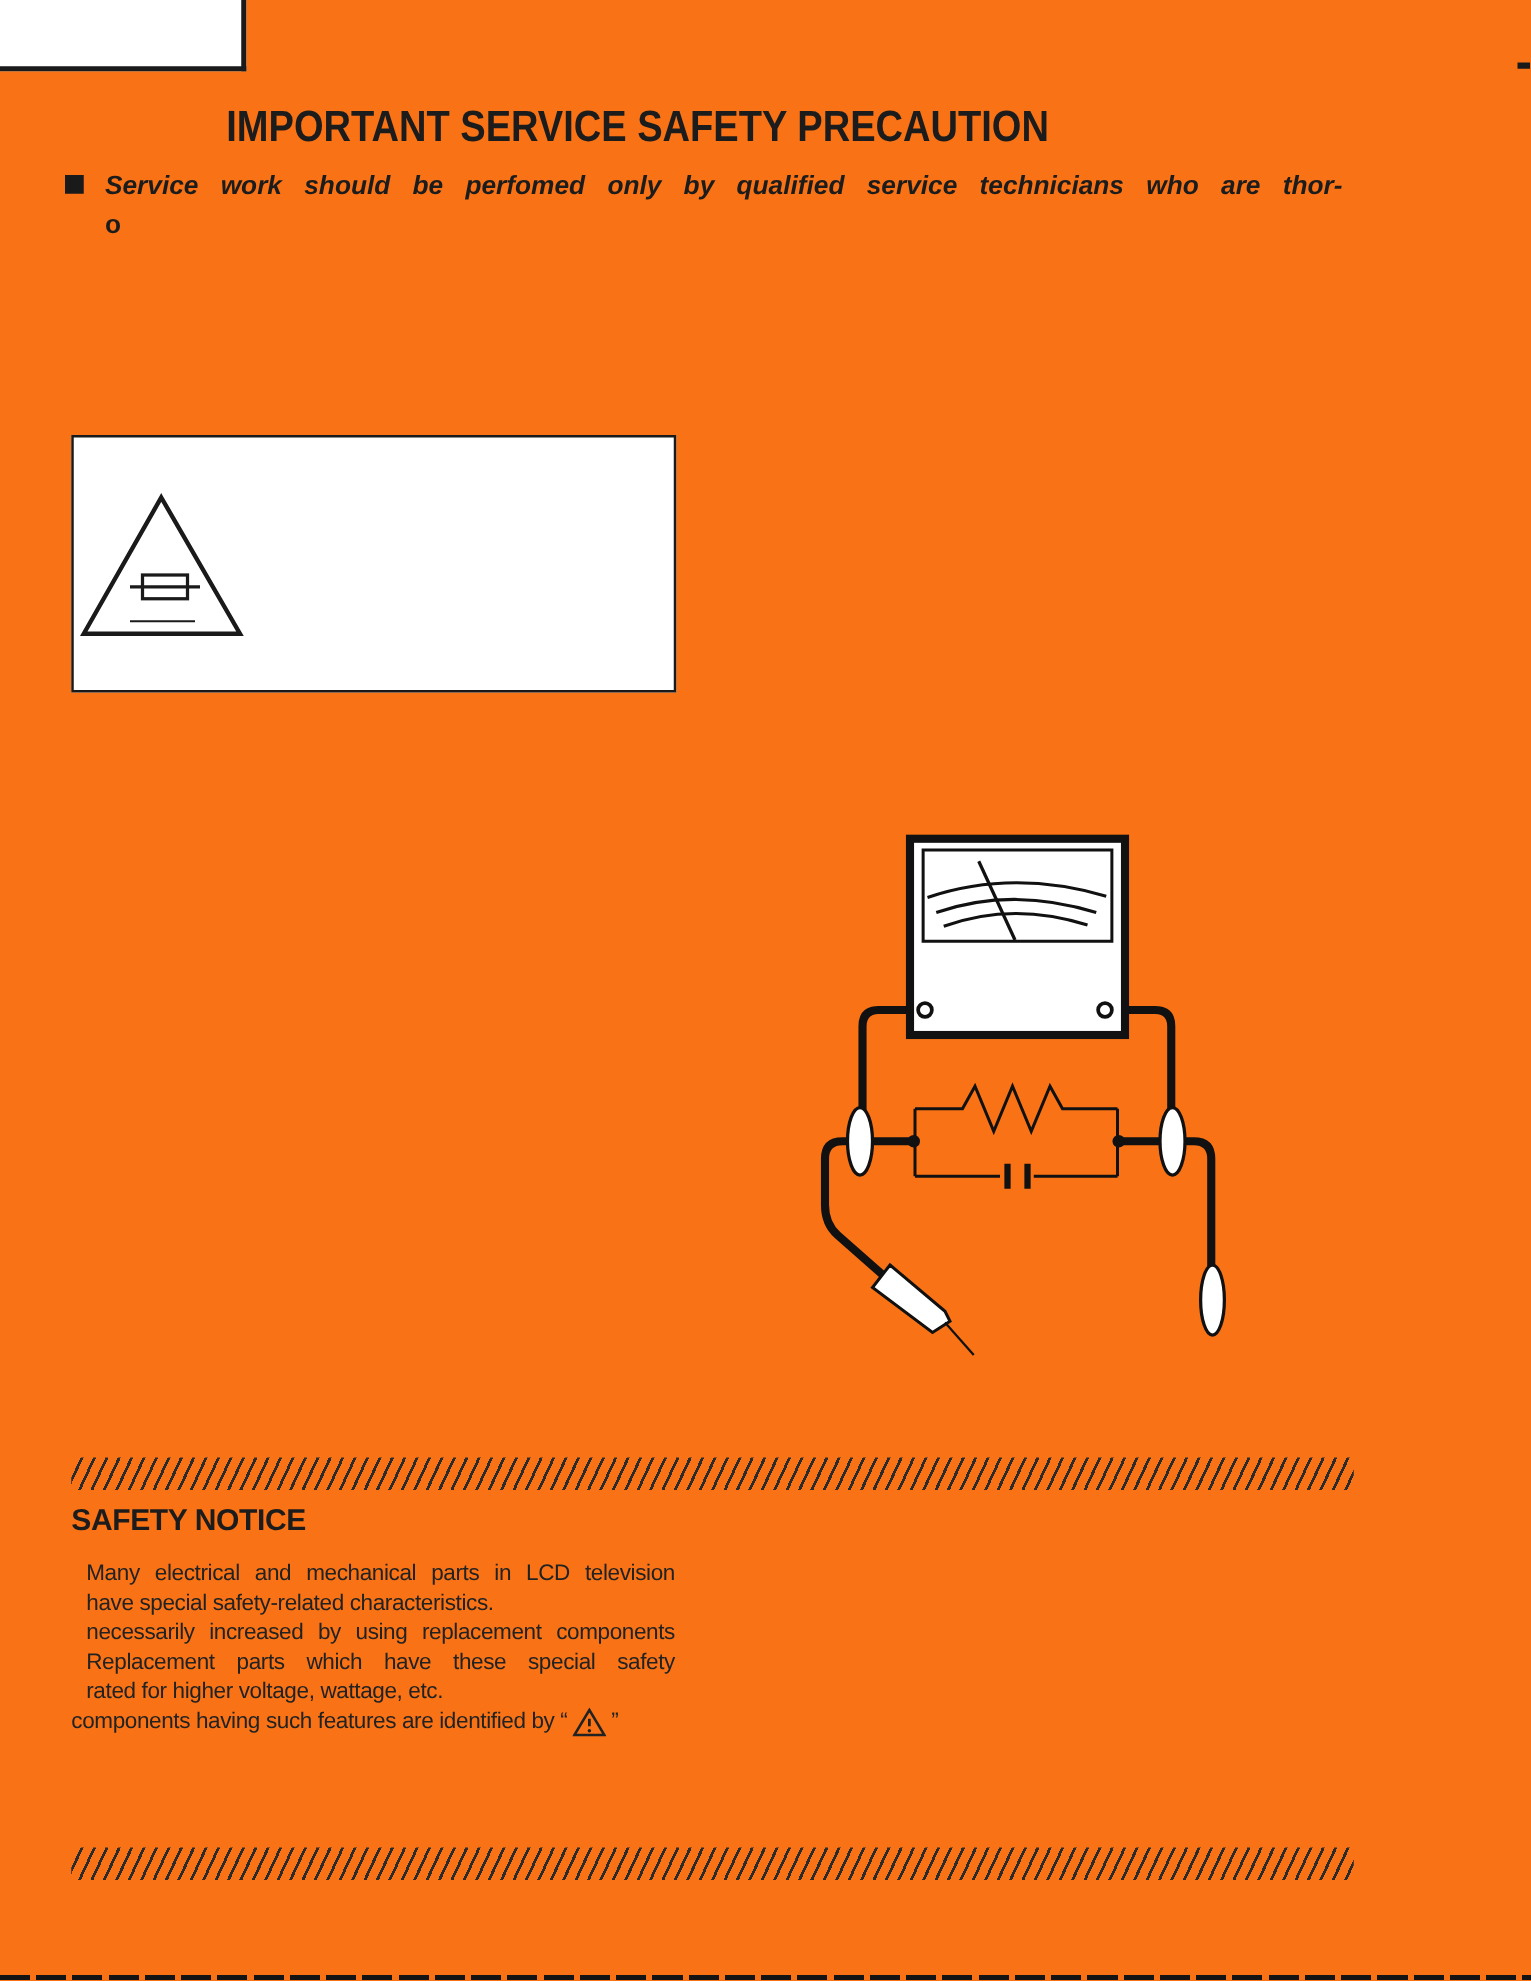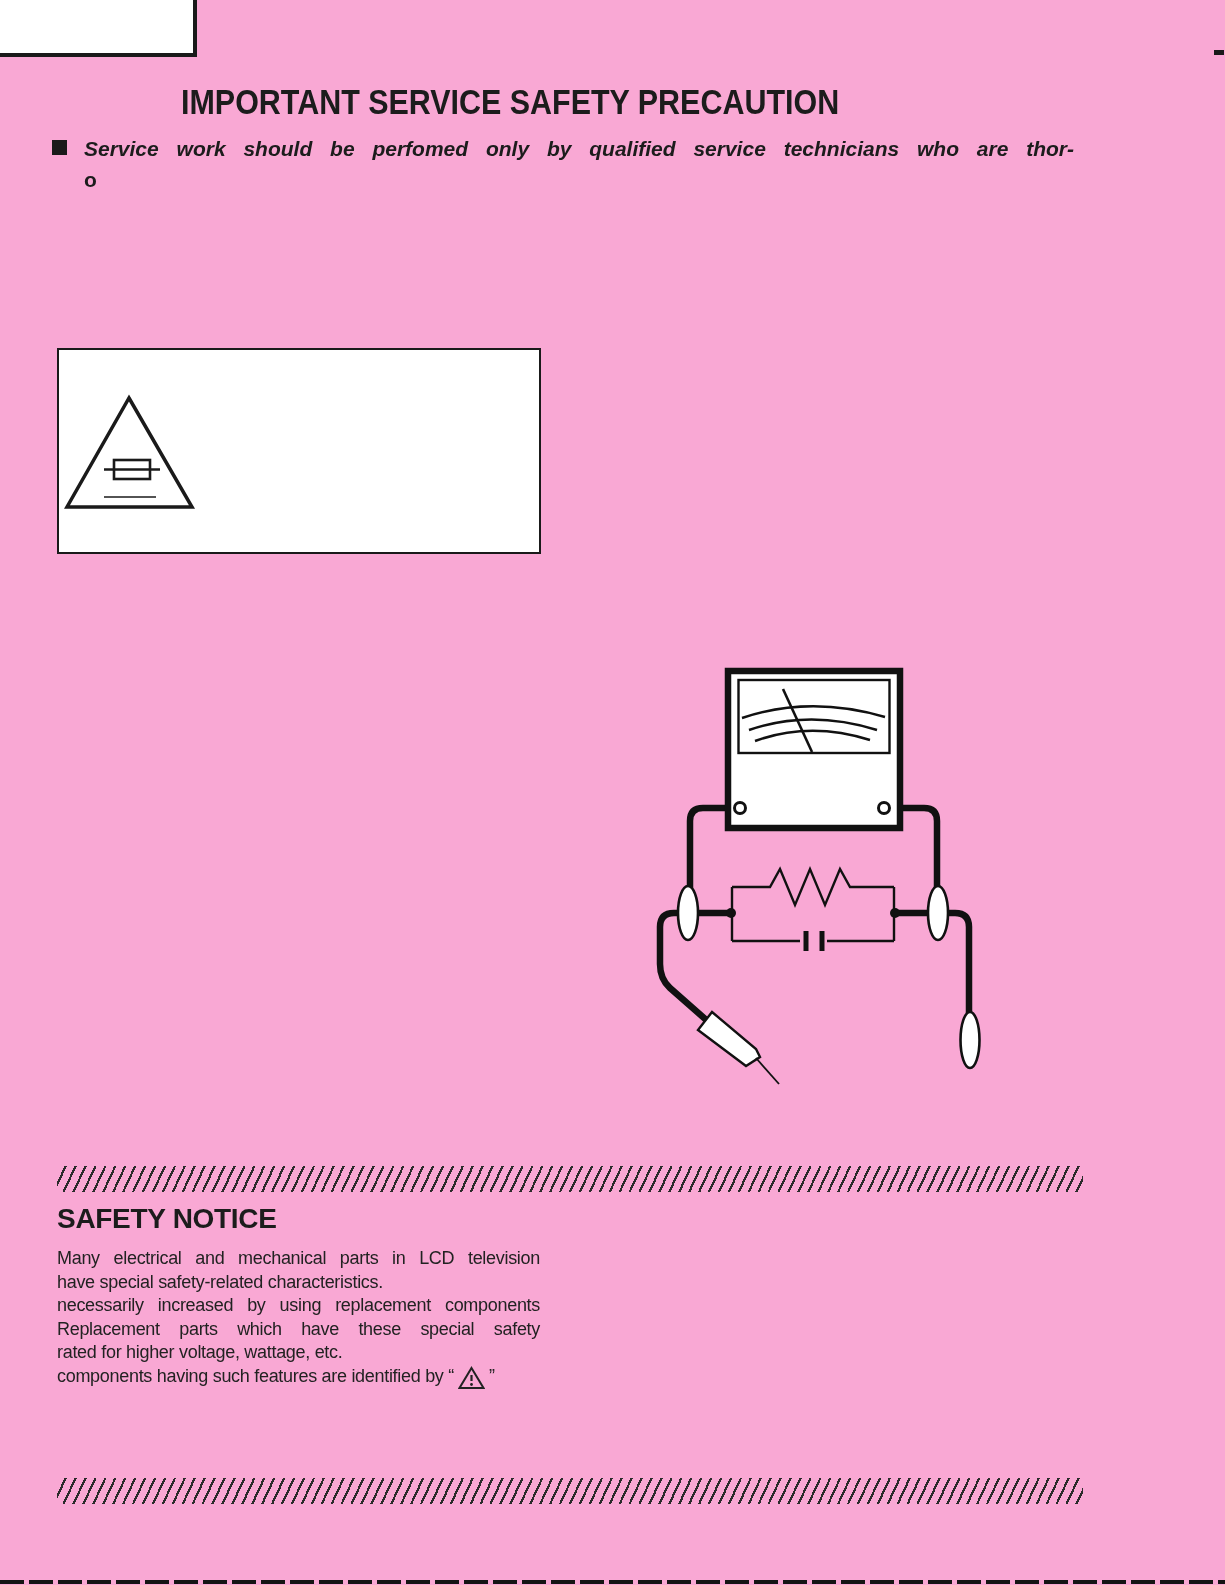--- a/index.html
+++ b/index.html
@@ -1,19 +1,19 @@
 <!DOCTYPE html>
 <html><head>
 <meta charset="utf-8">
 <style>
   html,body{margin:0;padding:0;background:#e8e8e8;}
   .page{
     position:relative;
     width:1225px;height:1585px;
-    background:#f9a8d4;
+    background:#f97316;
     overflow:hidden;
     font-family:"Liberation Sans", sans-serif;
     color:#1a1a1a;
   }
   
   .corner-box{
     position:absolute;left:0;top:0;width:193px;height:53px;
     border-right:4px solid #1a1a1a;border-bottom:4px solid #1a1a1a;
     background:#fff;
   }
@@ -45,28 +45,28 @@
   .circuit{position:absolute;left:600px;top:640px;}
   
   .hatch{
     position:absolute;left:57px;width:1026px;height:26px;
     background:repeating-linear-gradient(115deg,rgba(0,0,0,0) 0px,rgba(0,0,0,0) 6.8px,#2b2b2b 6.8px,#2b2b2b 9px);
   }
   .hatch.top{top:1166px;}
   .hatch.bottom{top:1478px;}
   .notice-heading{
     position:absolute;left:57px;top:1203px;
-    font-size:28px;font-weight:bold;letter-spacing:-.3px;color:#1c1c1c;
+    font-size:24px;font-weight:bold;letter-spacing:-.3px;color:#1c1c1c;
     white-space:nowrap;
   }
   .notice-body{
     position:absolute;left:57px;top:1247px;width:483px;
     font-size:18px;line-height:23.5px;letter-spacing:-.3px;color:#222;
   }
-  .notice-body .ln{white-space:nowrap;}
+  .notice-body .ln{white-space:nowrap;margin-left:12px;}
   .notice-body .j{text-align:justify;text-align-last:justify;white-space:normal;}
   .lastline{display:flex;align-items:flex-end;gap:4px;white-space:nowrap;}
   .warn-ico{display:inline-block;position:relative;top:1px;}
   .bottom-rule{
     position:absolute;left:0;top:1580px;width:1225px;height:4px;
     background:repeating-linear-gradient(90deg,#141414 0px,#141414 24px,rgba(0,0,0,0) 24px,rgba(0,0,0,0) 29px);
   }
 </style>
 </head>
 <body>

